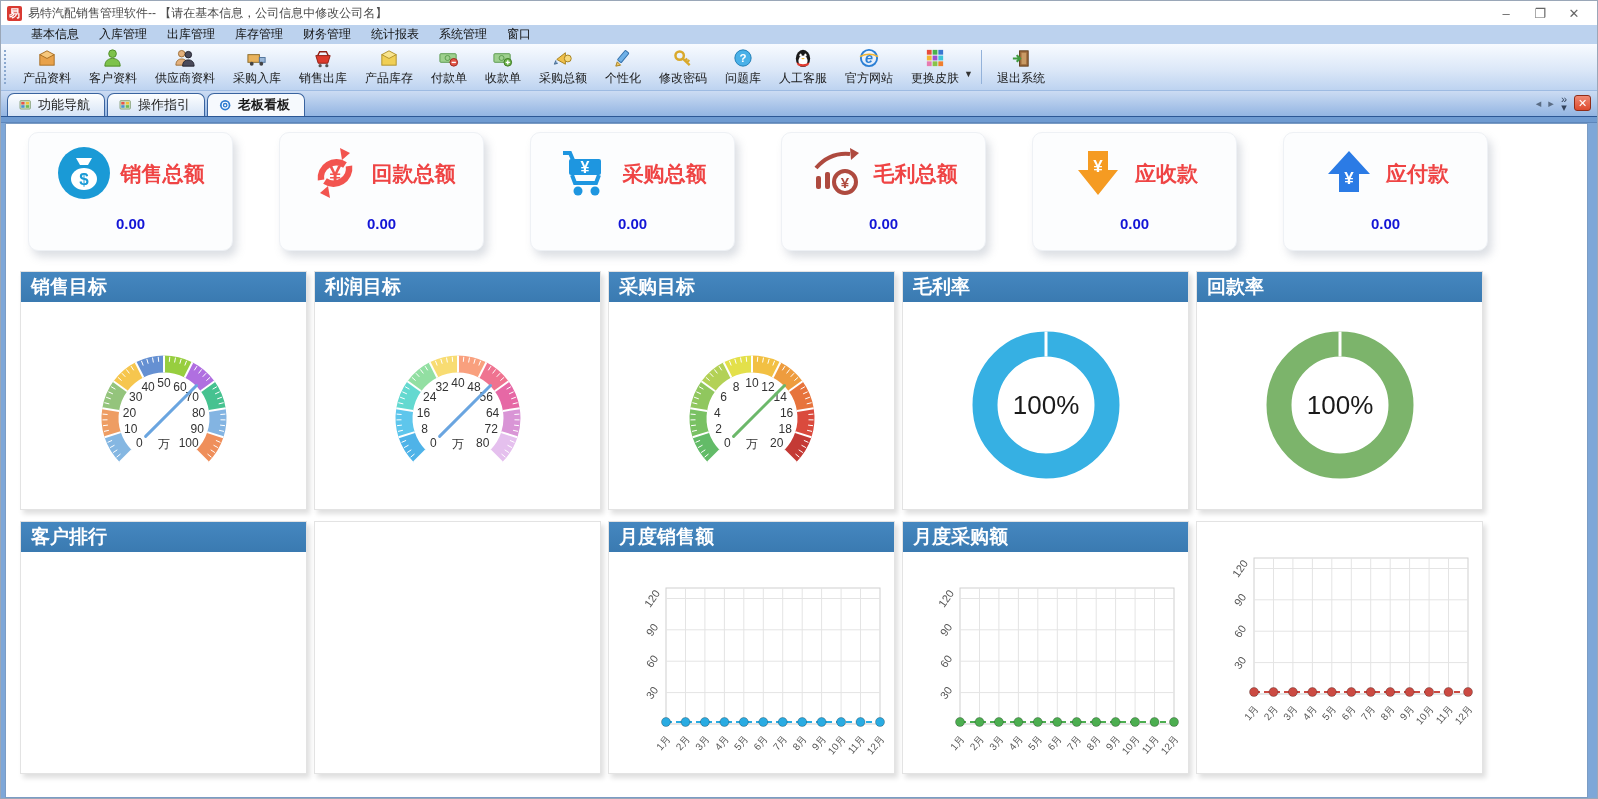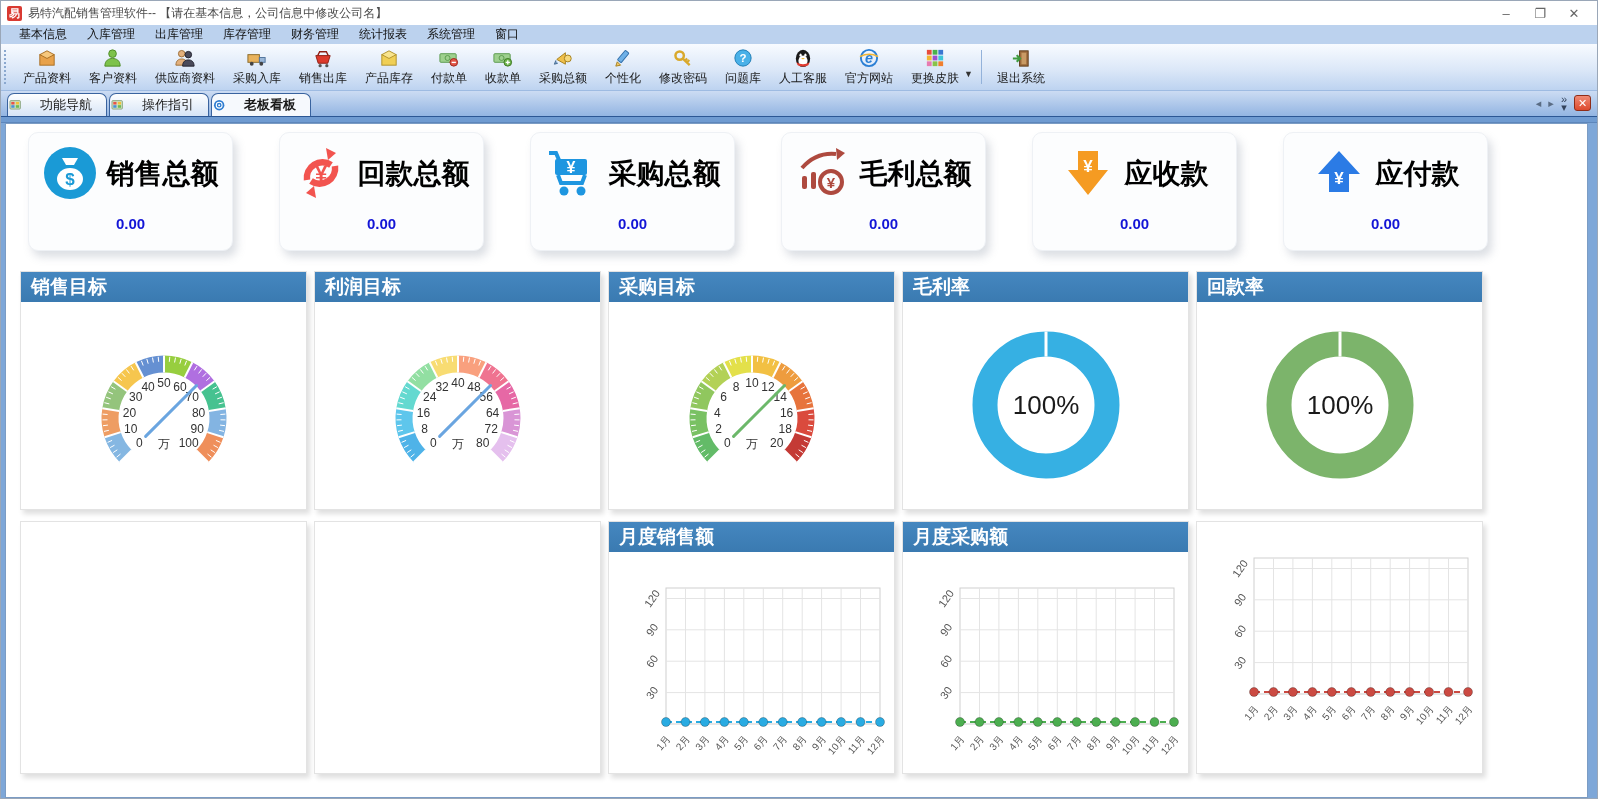--- a/index.html
+++ b/index.html
@@ -10,59 +10,59 @@
   
   .titlebar { height:24px; background:#ffffff; display:flex; align-items:center; padding:0 6px; flex:0 0 auto; }
   .app-icon { width:15px; height:15px; background:#d93a32; color:#fff; font-weight:bold; font-size:11px;
               display:flex; align-items:center; justify-content:center; border-radius:2px; margin-right:6px; }
   .title-text { color:#4c4c4c; font-size:12px; }
   .win-controls { margin-left:auto; display:flex; }
   .win-btn { width:34px; height:22px; display:flex; align-items:center; justify-content:center;
              color:#666; font-size:13px; cursor:default; }
 
   
-  .menubar { height:19px; background:#bcd2ee; display:flex; align-items:center; padding-left:8px; flex:0 0 auto; }
+  .menubar { height:19px; background:#bcd2ee; display:flex; align-items:center; padding-left:20px; flex:0 0 auto; }
   .menu-item { padding:2px 10px; color:#111; cursor:default; }
 
   
   .toolbar { height:47px; background:linear-gradient(#f8fbff,#dce8f8 55%,#bdd3f0);
              border-bottom:1px solid #9ebbe2; display:flex; align-items:stretch; padding:2px 2px 2px 0; flex:0 0 auto; }
   .tb-grip { width:7px; border-left:2px dotted #8aa8cf; margin:4px 3px; }
   .tb-btn { display:flex; flex-direction:column; align-items:center; justify-content:center;
             padding:1px 9px; cursor:default; }
   .tb-btn .ticon { height:24px; display:flex; align-items:flex-end; }
   .tb-btn .tlabel { font-size:12px; color:#1a1a1a; margin-top:1px; white-space:nowrap; }
   .tb-caret { align-self:center; color:#333; font-size:9px; margin:14px 2px 0 -4px; }
   .tb-sep { width:1px; background:#93b2da; margin:4px 6px; }
 
   
   .tabbar { height:26px; background:linear-gradient(#ccdcf3,#93b5e2); display:flex; align-items:flex-end;
             padding-left:6px; border-bottom:1px solid #2c5794; flex:0 0 auto; position:relative; }
-  .tab { display:flex; align-items:center; gap:17px; height:23px; padding:0 14px 0 0; margin-right:2px;
+  .tab { display:flex; align-items:center; gap:5px; height:23px; padding:0 14px 0 10px; margin-right:2px;
          border:1px solid #39639f; border-bottom:none; border-radius:7px 7px 0 0;
          background:linear-gradient(#fdfeff,#d6e4f6); font-size:13px; color:#1a1a1a; cursor:default; }
   .tab.active { background:#f6f9fd; font-weight:bold; }
   .tab-controls { position:absolute; right:6px; top:4px; display:flex; align-items:center; gap:7px; }
   .tab-arrow { color:#5a6c84; font-size:11px; }
   .tab-more { color:#33435c; font-size:11px; line-height:8px; text-align:center; }
   .tab-close { width:17px; height:16px; background:linear-gradient(#f08a74,#dd4a2e); border:1px solid #8f2c18;
                border-radius:3px; color:#fff; font-weight:bold; font-size:11px; display:flex; align-items:center;
                justify-content:center; }
   .blue-strip { height:6px; background:#6f9bd1; border-bottom:1px solid #5d86bb; flex:0 0 auto; }
 
   
   .mdi { flex:1; background:#7ea7d8; padding:0 9px 0 4px; overflow:hidden; }
   .content { background:#fff; width:100%; height:100%; border:1px solid #7b9cc4; overflow:hidden; }
 
   
   .cards { display:flex; gap:46px; margin:8px 0 0 22px; }
   .card { width:205px; height:119px; background:#fcfdfe; border:1px solid #eef1f5; border-radius:10px;
           box-shadow:4px 6px 9px rgba(140,150,165,.30); padding:10px 8px; }
   .card-top { display:flex; align-items:center; justify-content:center; gap:10px; height:62px; }
-  .card-label { font-size:28px; font-weight:bold; color:#000000; white-space:nowrap; }
+  .card-label { font-size:21px; font-weight:bold; color:#ef4444; white-space:nowrap; }
   .card-value { text-align:center; color:#1315d6; font-weight:bold; font-size:15px; margin-top:10px; }
 
   
   .panel-grid { display:grid; grid-template-columns:repeat(5,287px); column-gap:7px; margin-left:14px; }
   .pg1 { margin-top:20px; }
   .pg2 { margin-top:11px; }
   .panel { background:#fff; border:1px solid #e3e3e3; box-shadow:3px 4px 5px rgba(0,0,0,.13); }
   .pg1 .panel { height:239px; }
   .pg2 .panel { height:253px; }
   .panel-header { height:30px; background:linear-gradient(#4587c0,#3a7ab1); color:#fff; font-weight:bold;
@@ -646,20 +646,21 @@
               <svg width="270" height="202" viewBox="0 0 270 202">
                 <circle cx="135" cy="100" r="61" fill="none" stroke="#7cb46b" stroke-width="25"></circle>
                 <line x1="135" y1="51.5" x2="135" y2="26.5" stroke="#fff" stroke-width="3"></line>
                 <text x="135" y="109" font-size="26" fill="#1a1a1a" text-anchor="middle">100%</text>
               </svg>
             </div>
           </section>
         </div>
       <div class="panel-grid pg2">
           <section class="panel">
+            <div class="panel-header">客户排行</div>
             <div class="panel-body"></div>
           </section>
           <section class="panel">
             <div class="panel-body"></div>
           </section>
           <section class="panel">
             <div class="panel-header">月度销售额</div>
             <div class="panel-body">
               <svg width="283" height="214" viewBox="0 0 283 214">
                 <rect x="56" y="32" width="214" height="136" fill="none" stroke="#cfcfcf"></rect>

